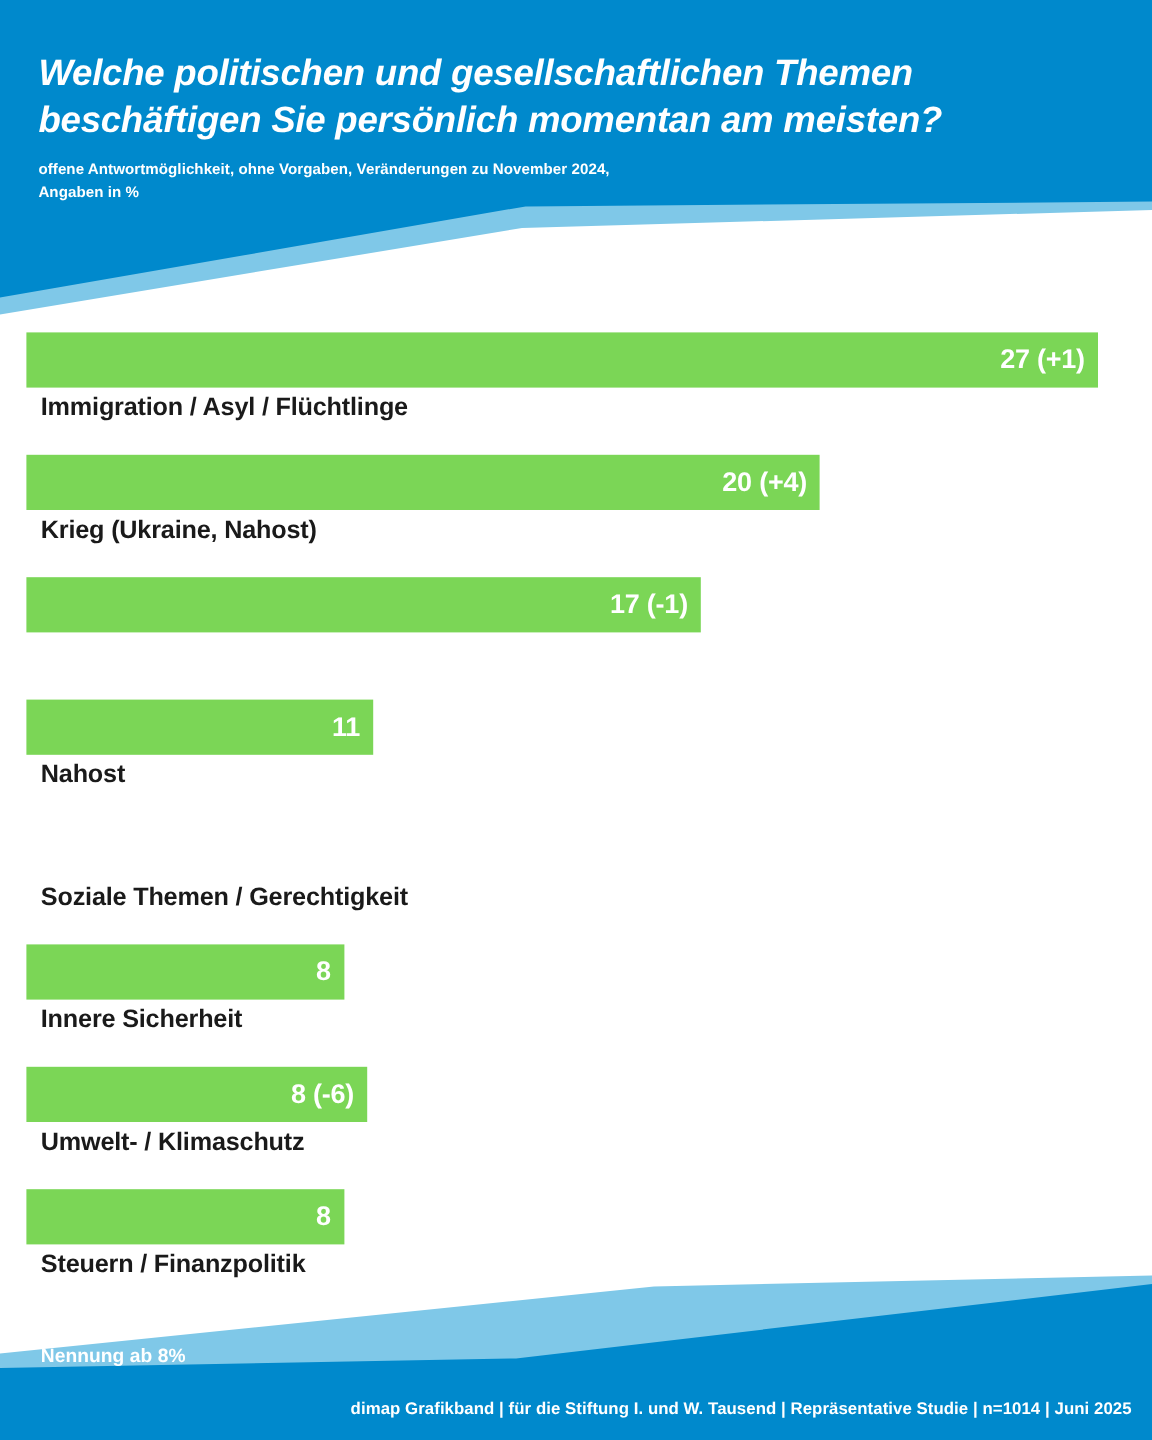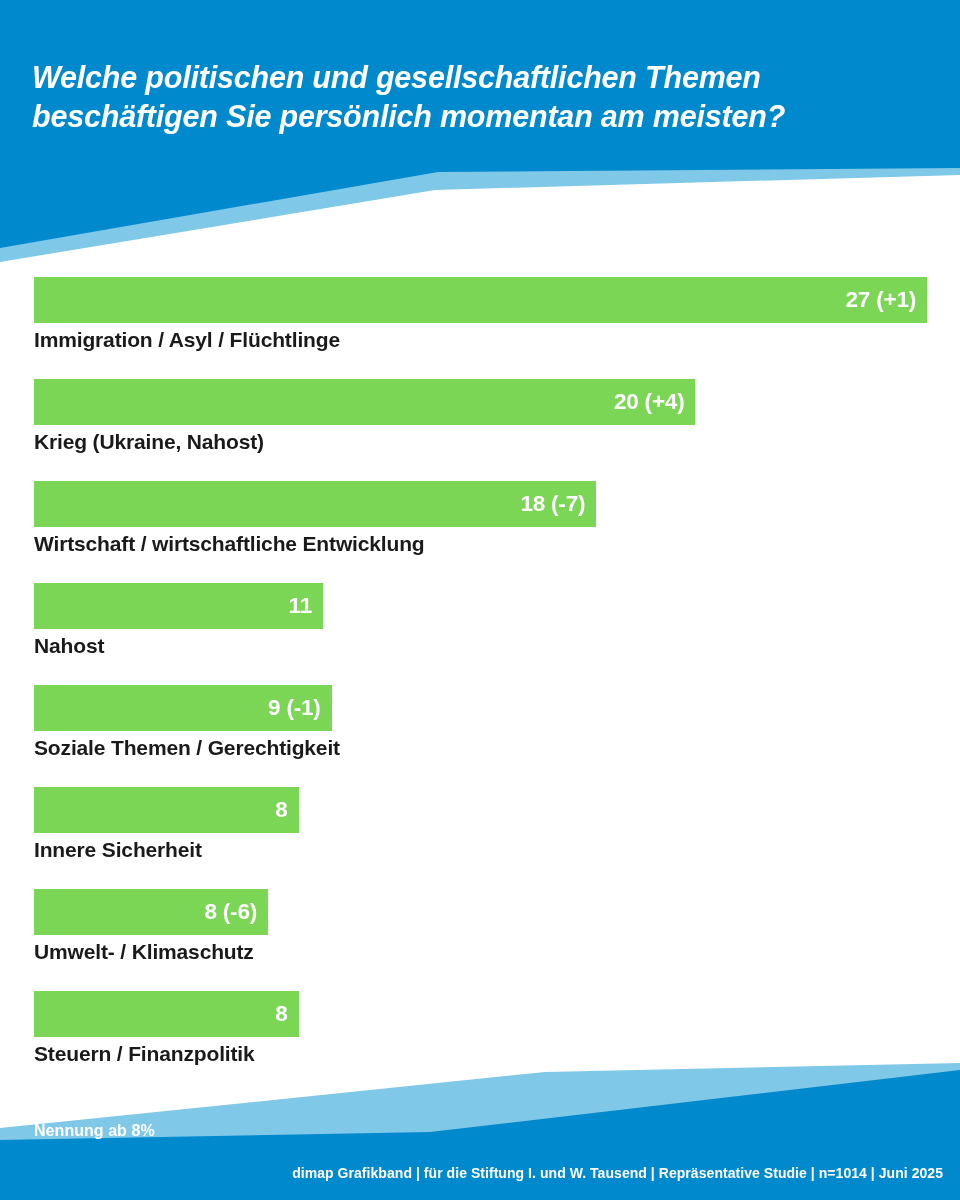--- a/index.html
+++ b/index.html
@@ -25,21 +25,21 @@
     inset: 0;
     width: 960px;
     height: 1200px;
     pointer-events: none;
   }
 
   
   #header-text {
     position: absolute;
     left: 32px;
-    top: 58px;
+    top: 42px;
     width: 890px;
     z-index: 3;
   }
   #title {
     font-size: 30.5px;
     line-height: 1.28;
     font-weight: 700;
     font-style: italic;
     color: #ffffff;
     letter-spacing: -0.2px;
@@ -62,21 +62,21 @@
     top: 277px;
     width: 960px;
     z-index: 3;
   }
   .bar-row {
     position: relative;
     height: 102px;
   }
   .bar {
     position: absolute;
-    left: 34px;
+    left: 22px;
     top: 0;
     height: 46px;
     background: #7BD656;
     display: flex;
     align-items: center;
     justify-content: flex-end;
     box-sizing: border-box;
     padding-right: 11px;
   }
   .bar-value {
@@ -133,61 +133,59 @@
 
     <path d="M960 178 L435 192 L0 266 L0 300 H960 Z" fill="#ffffff"></path>
 
     <path d="M0 1200 H960 V1063 L545 1072 L0 1128 Z" fill="#7FC8E8"></path>
 
     <path d="M0 1200 H960 V1070 L430 1132 L0 1140 Z" fill="#0089CC"></path>
   </svg>
 
   <div id="header-text">
     <h1 id="title">Welche politischen und gesellschaftlichen Themen beschäftigen Sie persönlich momentan am meisten?</h1>
+    <div id="subtitle">offene Antwortmöglichkeit, ohne Vorgaben, Veränderungen zu November 2024,
+Angaben in %</div>
   </div>
 
   <div id="chart">
       <div class="bar-row">
         <div class="bar" style="width: 893px; background: rgb(123, 214, 86);">
           <span class="bar-value">27 (+1)</span>
         </div>
         <div class="bar-label">Immigration / Asyl / Flüchtlinge</div>
       </div>
       <div class="bar-row">
         <div class="bar" style="width: 661.481px; background: rgb(123, 214, 86);">
           <span class="bar-value">20 (+4)</span>
         </div>
         <div class="bar-label">Krieg (Ukraine, Nahost)</div>
       </div>
       <div class="bar-row">
         <div class="bar" style="width: 562.259px; background: rgb(123, 214, 86);">
-          <span class="bar-value">18 (-7)</span>
+          <span class="bar-value">17 (-1)</span>
         </div>
-        <div class="bar-label">Wirtschaft / wirtschaftliche Entwicklung</div>
       </div>
       <div class="bar-row">
         <div class="bar" style="width: 289px; background: rgb(123, 214, 86);">
           <span class="bar-value">11</span>
         </div>
         <div class="bar-label">Nahost</div>
       </div>
       <div class="bar-row">
-        <div class="bar" style="width: 297.667px; background: rgb(123, 214, 86);">
-          <span class="bar-value">9 (-1)</span>
-        </div>
         <div class="bar-label">Soziale Themen / Gerechtigkeit</div>
       </div>
       <div class="bar-row">
         <div class="bar" style="width: 264.593px; background: rgb(123, 214, 86);">
           <span class="bar-value">8</span>
         </div>
         <div class="bar-label">Innere Sicherheit</div>
       </div>
       <div class="bar-row">
-        <div class="bar" style="width: 234px; background: rgb(123, 214, 86); align-items: center;">
+        <div class="bar" style="width: 284px; background: rgb(123, 214, 86); align-items: center;">
           <span class="bar-value">8 (-6)</span>
         </div>
         <div class="bar-label">Umwelt- / Klimaschutz</div>
       </div>
       <div class="bar-row">
         <div class="bar" style="width: 264.593px; background: rgb(123, 214, 86);">
           <span class="bar-value">8</span>
         </div>
         <div class="bar-label">Steuern / Finanzpolitik</div>
       </div>

